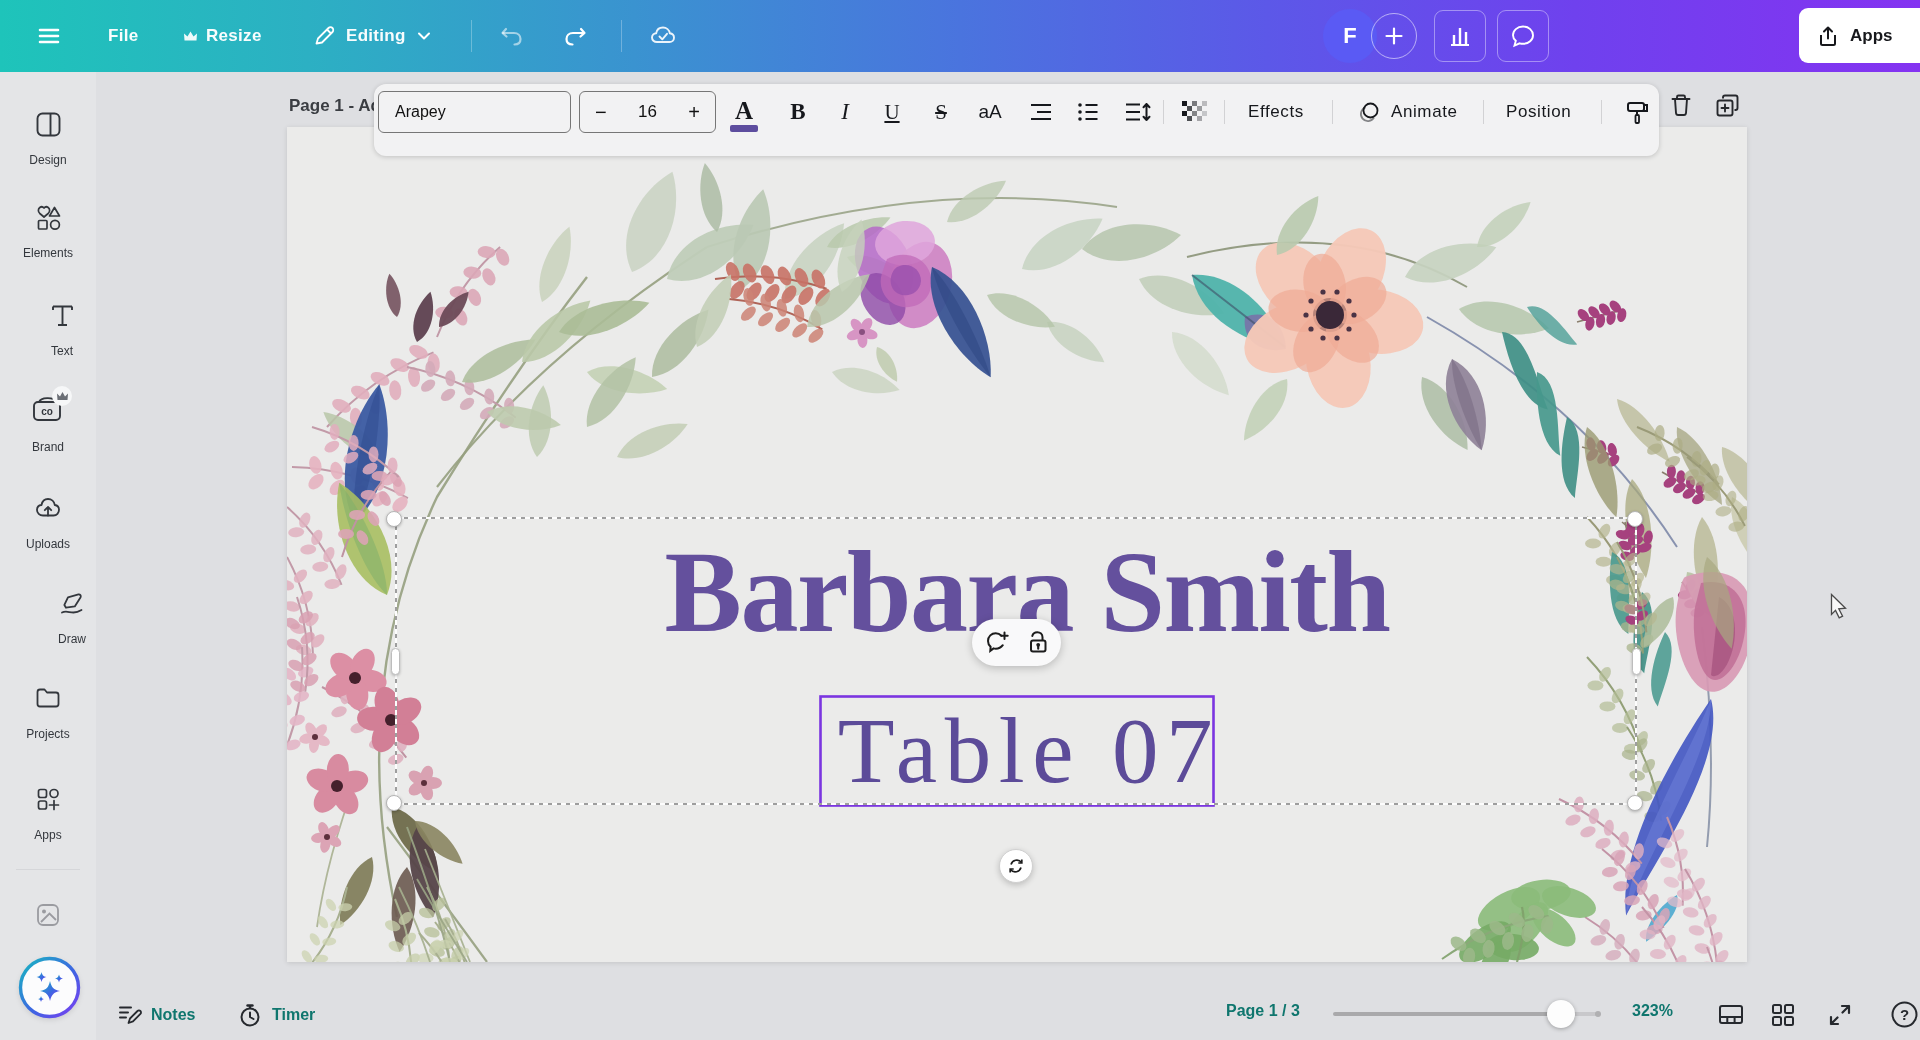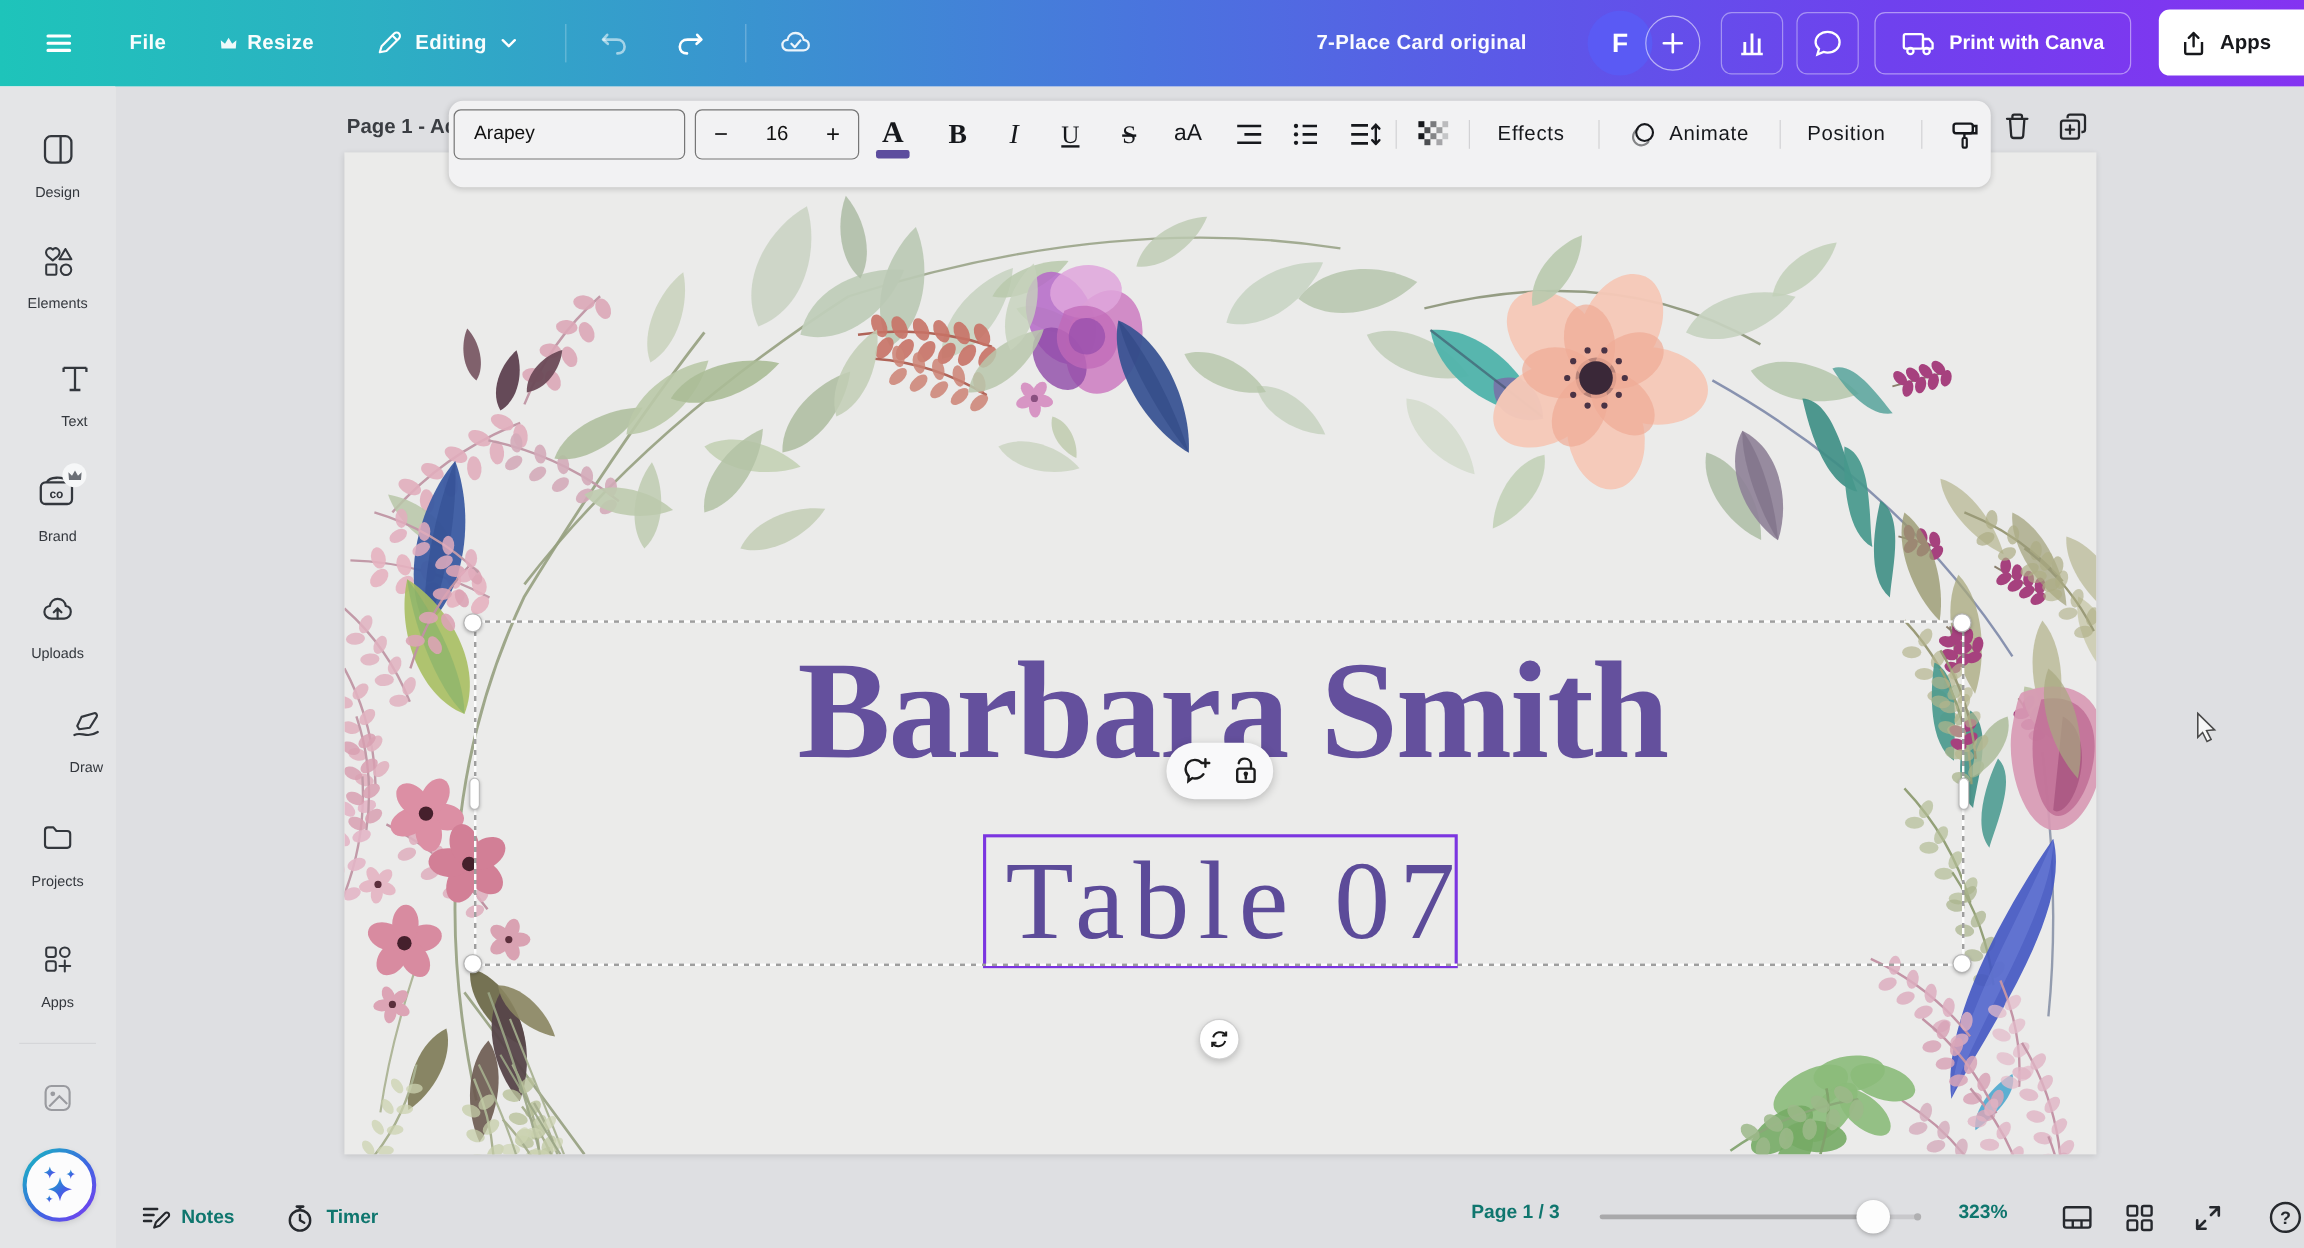--- a/index.html
+++ b/index.html
@@ -747,51 +747,40 @@
         </g>
       </svg>
     </div>
   <div class="tb-sep" style="left:621px;"></div>
   <div class="tb-item" style="left:649px;">
       <svg class="" width="28" height="28" viewBox="0 0 28 28" fill="none">
         <path d="M8 20 C5 20 3 18 3 15.5 C3 13 5 11.3 7.2 11.2 C7.8 7.7 10.6 5.5 14 5.5 C17.5 5.5 20.3 8 20.8 11.2 C23.2 11.5 25 13.3 25 15.7 C25 18.2 23 20 20.5 20 Z" stroke="#ffffff" stroke-width="1.9" opacity="0.9"></path>
         <path d="M10.5 14.5 L13.3 17.3 L18 11.8" stroke="#ffffff" stroke-width="1.9" stroke-linecap="round" stroke-linejoin="round" opacity="0.9"></path>
       </svg>
     </div>
-  <div class="tb-item" style="left:1097px; font-weight:700;">7-Place Card original</div>
   <div class="abs" style="left:1323px; top:9px; width:54px; height:54px; border-radius:50%; background:#5a5af4;
     display:flex; align-items:center; justify-content:center; color:#fff; font-size:22px; font-weight:700;">F</div>
   <div class="abs" style="left:1371px; top:13px; width:46px; height:46px; border-radius:50%; border:1.5px solid rgba(255,255,255,0.55);
     display:flex; align-items:center; justify-content:center;">
       <svg class="" width="24" height="24" viewBox="0 0 24 24" fill="none">
         <path d="M12 4.5 V19.5 M4.5 12 H19.5" stroke="#ffffff" stroke-width="2.2" stroke-linecap="round"></path>
       </svg>
     </div>
   <div class="abs" style="left:1434px; top:10px; width:52px; height:52px; border-radius:9px; border:1.5px solid rgba(255,255,255,0.4);
     display:flex; align-items:center; justify-content:center;">
       <svg class="" width="26" height="26" viewBox="0 0 26 26" fill="none">
         <path d="M4 22 H22" stroke="#ffffff" stroke-width="2"></path>
         <path d="M7 22 V12 M13 22 V5 M19 22 V9" stroke="#ffffff" stroke-width="2.4"></path>
       </svg>
     </div>
   <div class="abs" style="left:1497px; top:10px; width:52px; height:52px; border-radius:9px; border:1.5px solid rgba(255,255,255,0.4);
     display:flex; align-items:center; justify-content:center;">
       <svg class="" width="28" height="28" viewBox="0 0 28 28" fill="none">
         <path d="M14 4.5 C19.8 4.5 24 8.5 24 13.2 C24 18 19.8 21.8 14 21.8 C12.8 21.8 11.7 21.6 10.6 21.3 L5.5 23.5 L6.8 18.8 C5.1 17.3 4 15.4 4 13.2 C4 8.5 8.2 4.5 14 4.5 Z" stroke="#ffffff" stroke-width="1.9"></path>
       </svg>
-    </div>
-  <div class="abs" style="left:1562px; top:10px; width:214px; height:52px; border-radius:9px; border:1.5px solid rgba(255,255,255,0.45);
-    display:flex; align-items:center; justify-content:center; gap:10px; color:#fff; font-size:16.5px; font-weight:700;">
-    <svg class="" width="30" height="26" viewBox="0 0 30 26" fill="none">
-        <rect x="2.5" y="5.5" width="16" height="12" rx="1.5" stroke="#ffffff" stroke-width="1.9"></rect>
-        <path d="M18.5 9.5 H23.5 L26.5 13 V17.5 H18.5 Z" stroke="#ffffff" stroke-width="1.9" stroke-linejoin="round"></path>
-        <circle cx="8" cy="19.5" r="2.6" stroke="#ffffff" stroke-width="1.9"></circle>
-        <circle cx="21.5" cy="19.5" r="2.6" stroke="#ffffff" stroke-width="1.9"></circle>
-      </svg>
-      <span>Print with Canva</span>
     </div>
   <div class="abs" style="left:1799px; top:8px; width:130px; height:55px; border-radius:9px; background:#fff;
     display:flex; align-items:center; padding-left:17px; gap:10px; color:#17181c; font-size:17px; font-weight:700;">
     <svg class="" width="24" height="24" viewBox="0 0 24 24" fill="none">
         <path d="M5 11 V19.5 C5 20.3 5.7 21 6.5 21 H17.5 C18.3 21 19 20.3 19 19.5 V11" stroke="#17181c" stroke-width="2"></path>
         <path d="M12 14.5 V3.5 M12 3.5 L8 7.5 M12 3.5 L16 7.5" stroke="#17181c" stroke-width="2" stroke-linecap="round" stroke-linejoin="round"></path>
       </svg>
       <span>Apps</span>
     </div>
 </div>

